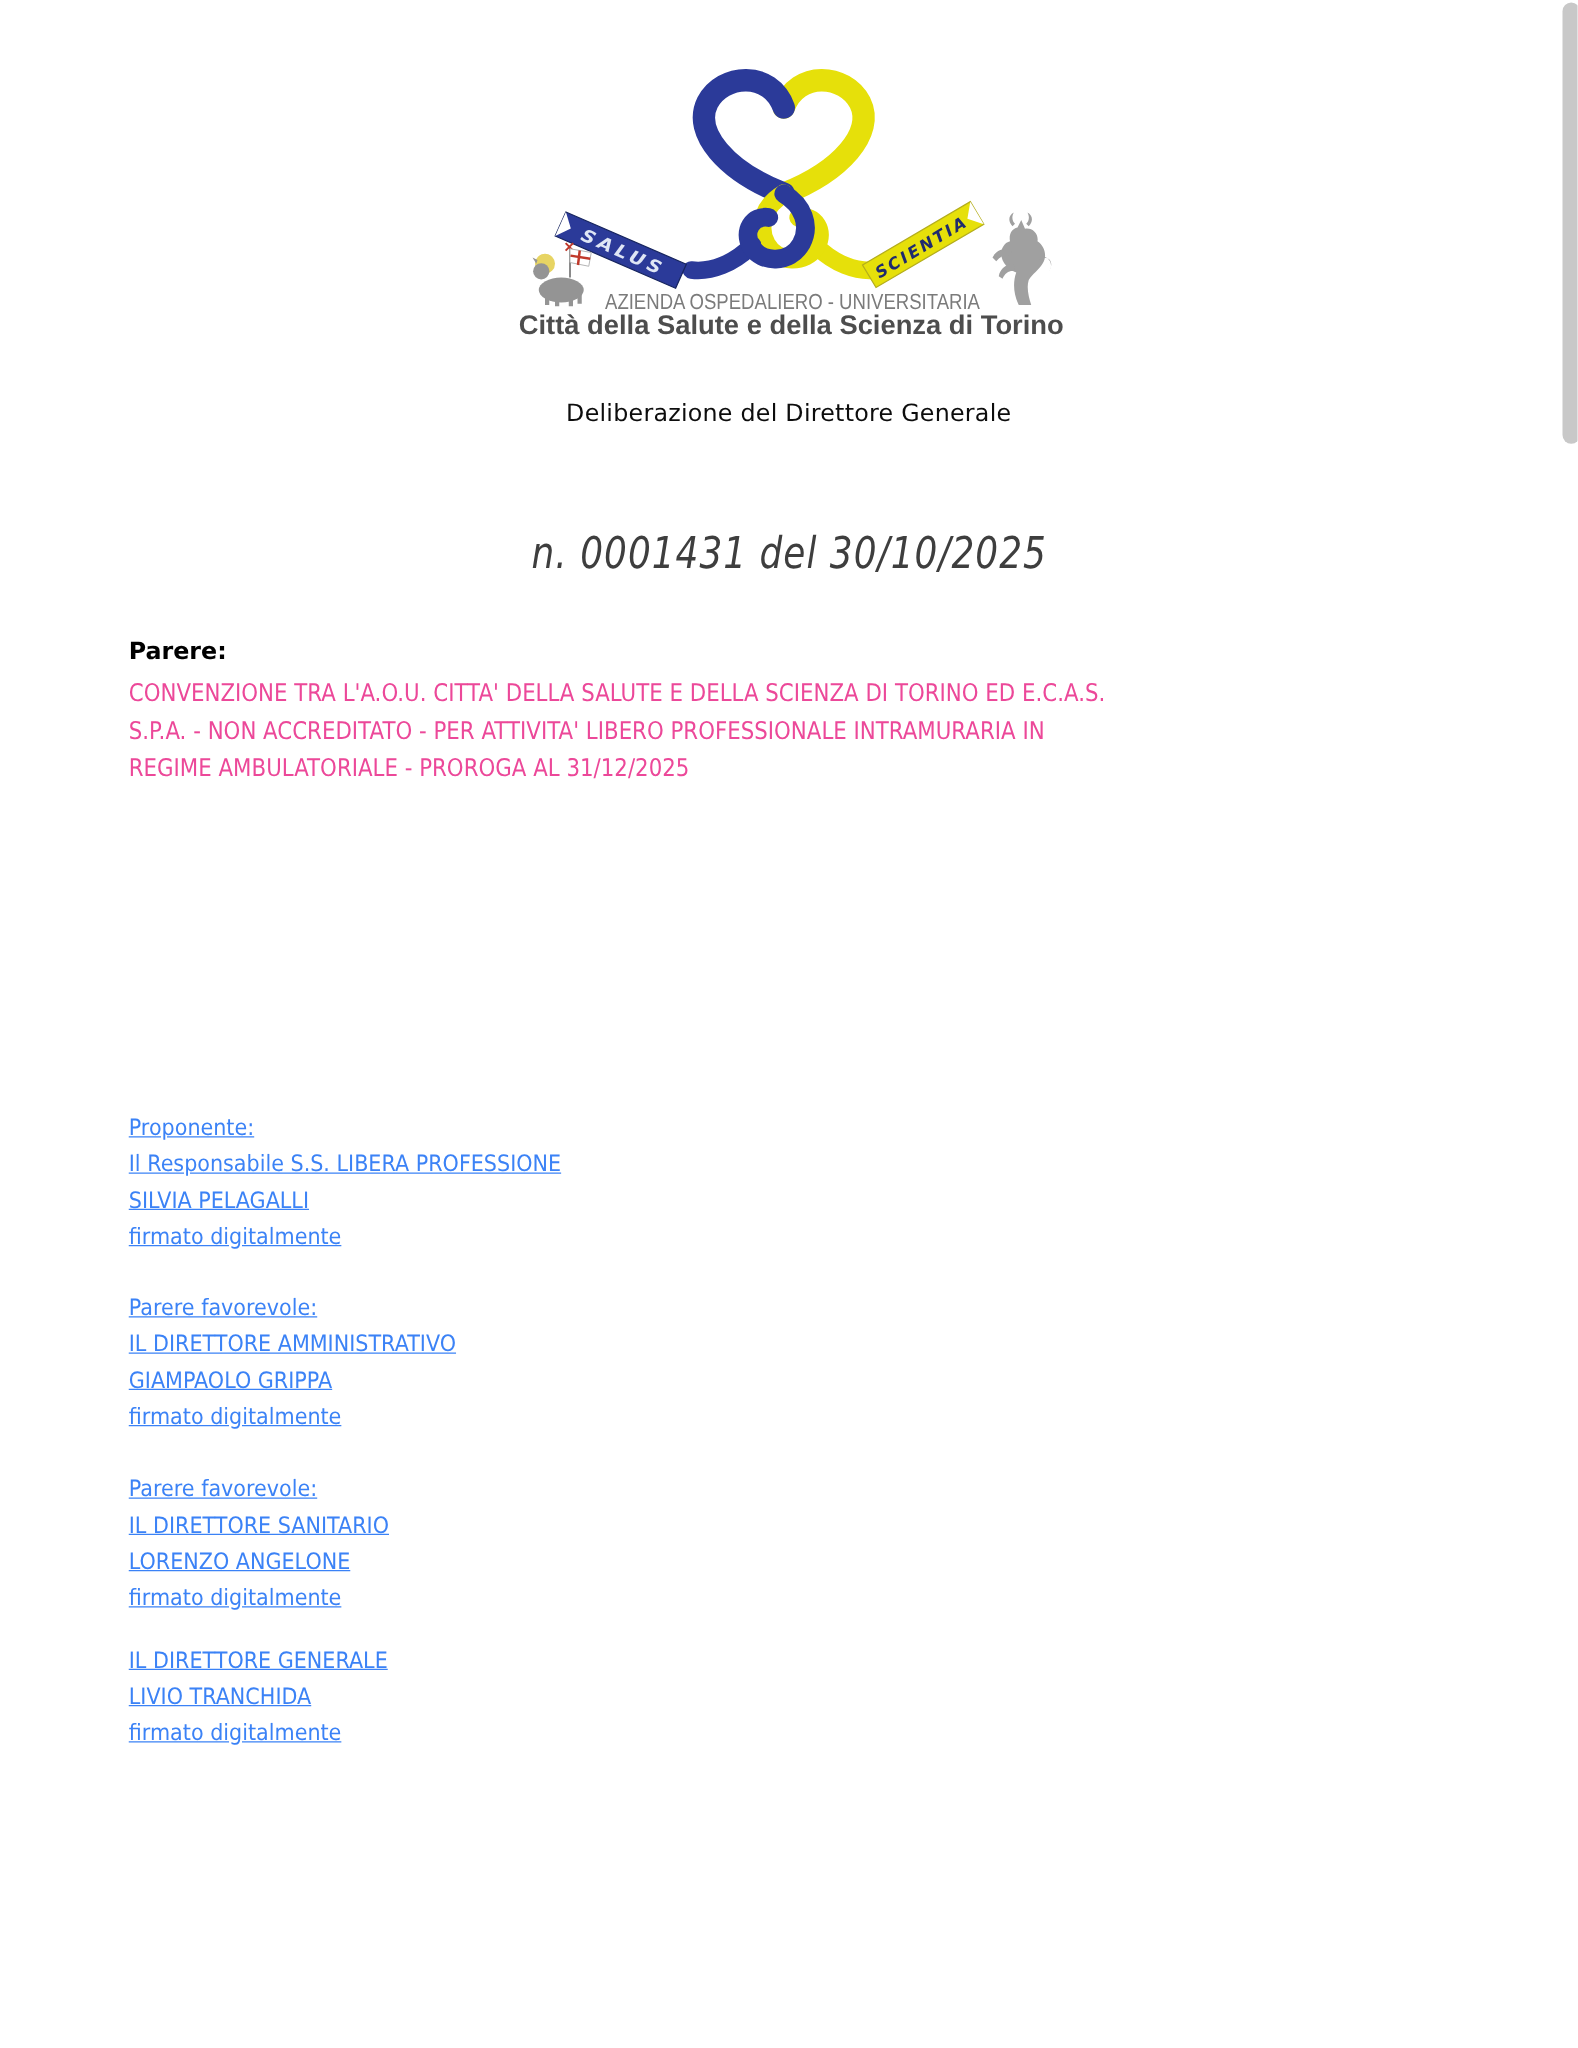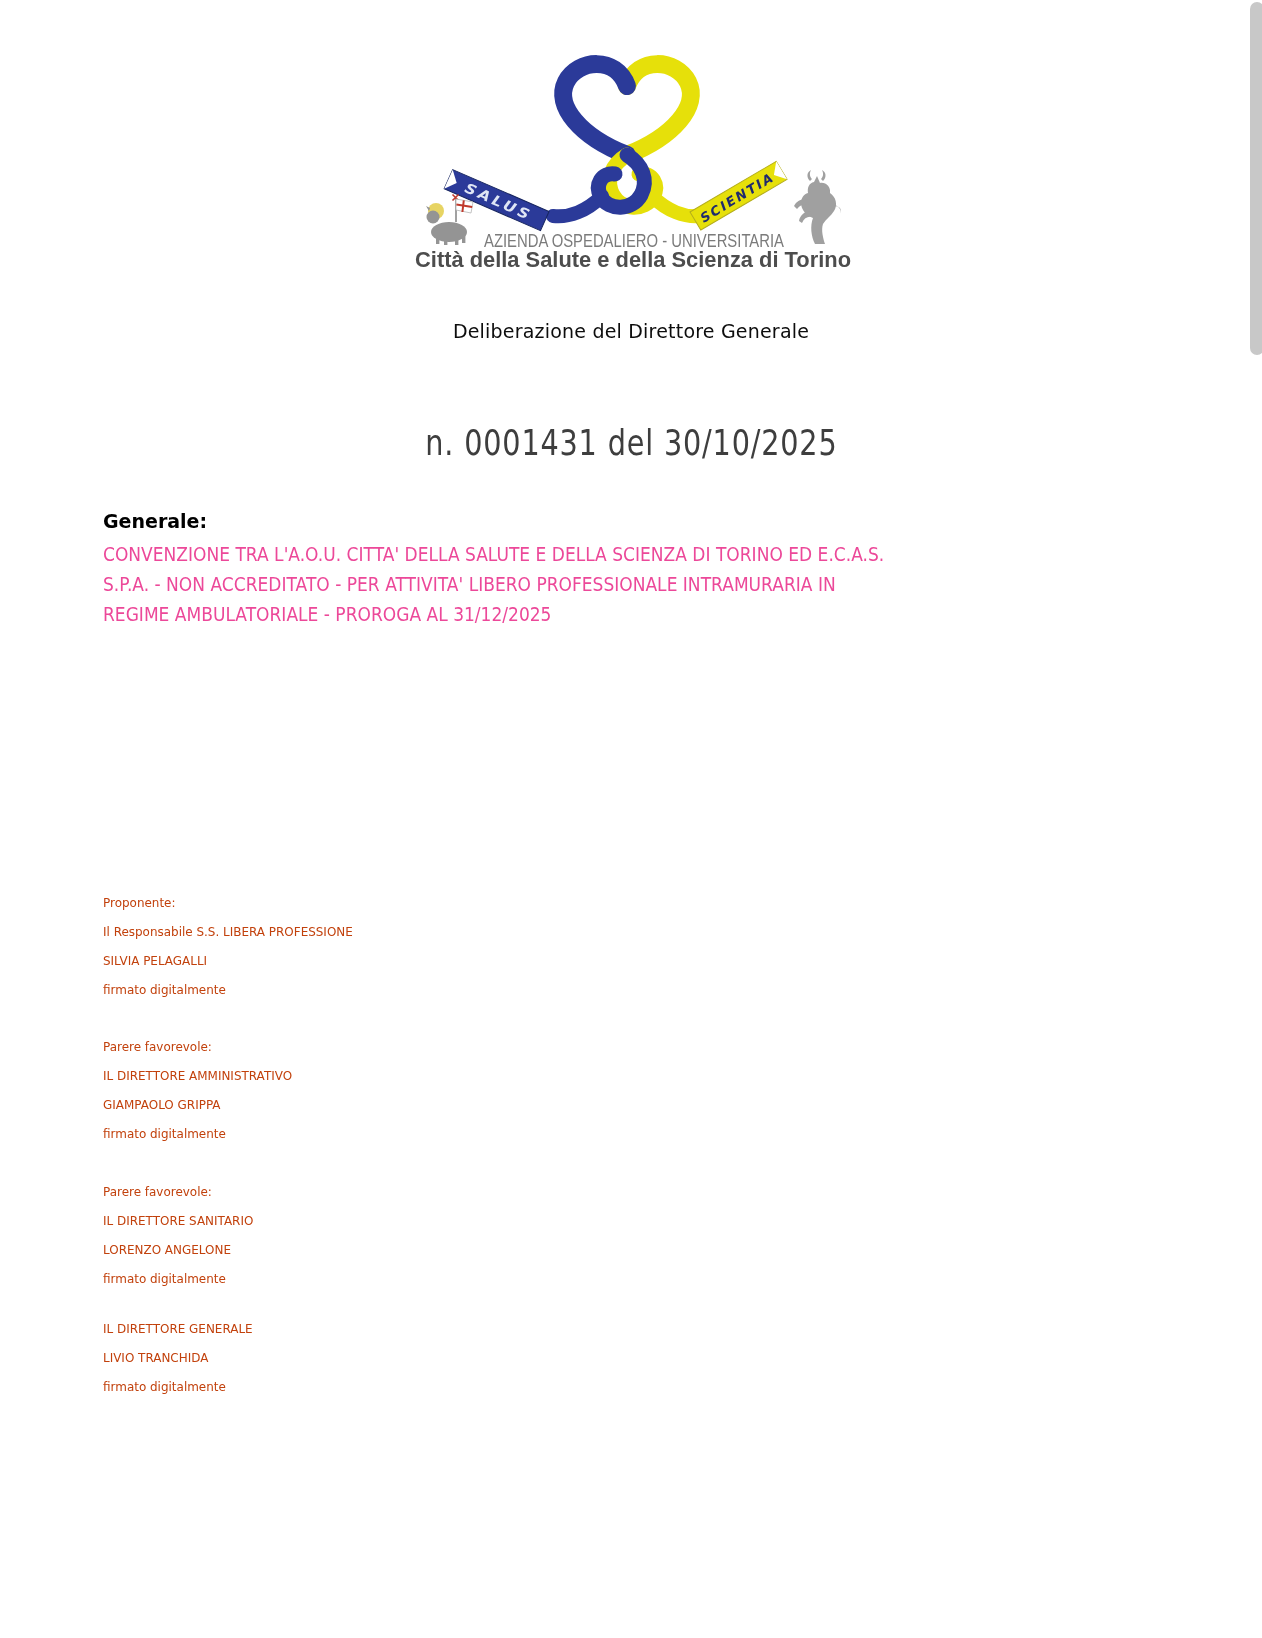--- a/index.html
+++ b/index.html
@@ -6,26 +6,26 @@
   body{
     width:1262px;height:1638px;position:relative;overflow:hidden;
     background:#ffffff;color:#161616;
     font-family:"DejaVu Sans","Liberation Sans",sans-serif;
   }
   .logo-wrap{position:absolute;top:48px;left:0;width:100%;display:flex;justify-content:center;}
   .doc-title{
     position:absolute;top:320px;left:0;width:100%;text-align:center;
     font-size:19px;font-weight:normal;color:#0d0d0d;letter-spacing:.2px;
   }
-  .doc-number{position:absolute;top:423px;left:0;width:100%;text-align:center;font-size:35px;color:#3e3e3e;}
+  .doc-number{position:absolute;top:423px;left:0;width:100%;text-align:center;font-size:35px;color:#3e3e3e;font-style:italic;}
   .doc-number .squeeze{display:inline-block;transform:scaleX(.82);transform-origin:center top;letter-spacing:1px;}
   .subject-label{position:absolute;top:510px;left:103px;font-size:19px;font-weight:bold;color:#000;}
   .subject{position:absolute;top:540px;left:103px;font-size:19.5px;line-height:30px;color:#ec4899;white-space:nowrap;}
   .subject .line{display:block;transform:scaleX(.875);transform-origin:left top;}
-  .sig{position:absolute;left:103px;font-size:13px;line-height:29px;color:#c2410c;}
+  .sig{position:absolute;left:103px;font-size:18px;line-height:29px;color:#3b82f6;text-decoration:underline;}
   .sig .line{white-space:nowrap;transform:scaleX(.92);transform-origin:left top;}
   .sig-1{top:888px;} .sig-2{top:1032px;} .sig-3{top:1177px;} .sig-4{top:1314px;}
   .scroll-thumb{
     position:absolute;top:2px;left:1250px;width:14px;height:353px;
     background:#c8c8c8;border-radius:7px;
   }
 </style>
 </head>
 <body>
 
@@ -77,21 +77,21 @@
     <text x="222" y="219" text-anchor="middle" font-size="21.5" font-weight="bold" fill="#4d4d4d" textLength="436" lengthAdjust="spacingAndGlyphs" font-family="&quot;Liberation Sans&quot;,sans-serif">Città della Salute e della Scienza di Torino</text>
   </svg>
 </div>
 
 <div class="doc-title">Deliberazione del Direttore Generale</div>
 
 <div class="doc-number">
   <span class="squeeze">n. 0001431 del 30/10/2025</span>
 </div>
 
-<div class="subject-label">Generale:</div>
+<div class="subject-label">Parere:</div>
 
 <div class="subject">
   <span class="line">CONVENZIONE TRA L'A.O.U. CITTA' DELLA SALUTE E DELLA SCIENZA DI TORINO ED E.C.A.S.</span>
   <span class="line">S.P.A. - NON ACCREDITATO - PER ATTIVITA' LIBERO PROFESSIONALE INTRAMURARIA IN</span>
   <span class="line">REGIME AMBULATORIALE - PROROGA AL 31/12/2025</span>
 </div>
 
 <div class="sig sig-1">
   <div class="line">Proponente:</div>
   <div class="line">Il Responsabile S.S. LIBERA PROFESSIONE</div>

